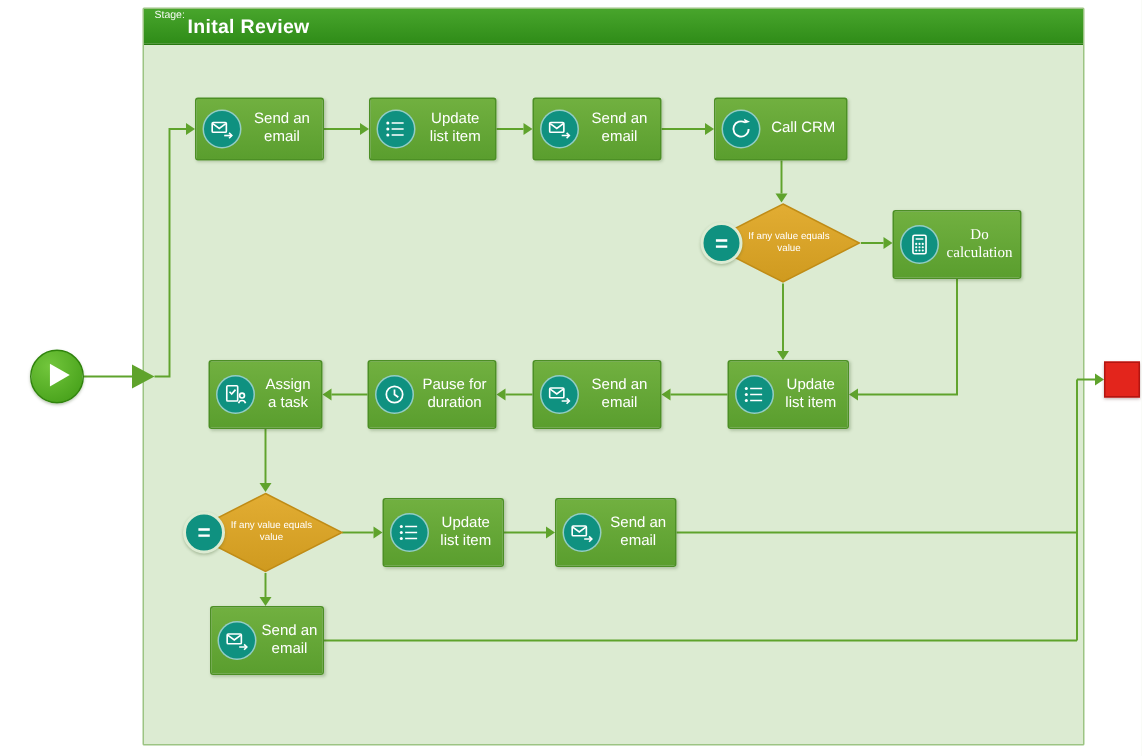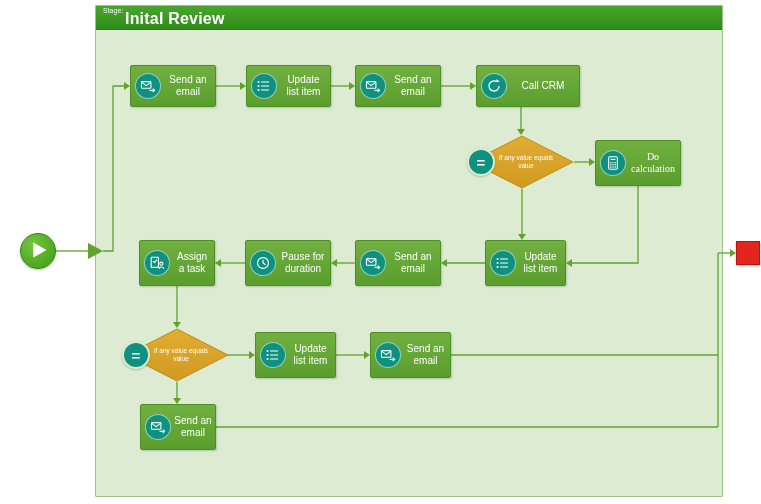--- a/index.html
+++ b/index.html
@@ -12,21 +12,21 @@
     background:var(--stage-fill,#dcebd2);
     border:1px solid var(--stage-border,#9cc483);
     box-sizing:border-box;border-radius:1px;
   }
   .stage-header{
     position:absolute;left:0;top:0;right:0;height:23px;
     background:linear-gradient(180deg,var(--header-top,#48a52c),var(--header-bottom,#2f8c18));
     border-bottom:1px solid #27790f;color:#fff;
   }
   .stage-prefix{position:absolute;left:7px;top:1px;font-size:7px;opacity:.95;}
-  .stage-title{position:absolute;left:29px;top:4px;font-size:16px;font-weight:bold;letter-spacing:.2px;}
+  .stage-title{position:absolute;left:29px;top:4px;font-size:13px;font-weight:bold;letter-spacing:.2px;}
   .connectors{position:absolute;left:0;top:0;pointer-events:none;}
   .action{
     position:absolute;display:flex;align-items:center;box-sizing:border-box;
     background:linear-gradient(180deg,var(--action-top,#71b040),var(--action-bottom,#5a9e2e));
     border:1px solid var(--action-border,#4c8f25);border-radius:2px;color:#fff;
     box-shadow:1px 1px 2px rgba(60,90,40,.25);
   }
   .action .icon{
     flex:0 0 auto;width:26px;height:26px;border-radius:50%;box-sizing:border-box;
     background:var(--icon-teal,#0f9180);border:1px solid rgba(255,255,255,.55);
@@ -158,21 +158,21 @@
             <rect x="2" y="5" width="13" height="9" rx="1"></rect>
             <path d="M2.5 6 L8.5 10.5 L14.5 6"></path>
             <path d="M13 17 h7"></path>
             <path d="M17.5 14.5 L20 17 L17.5 19.5"></path>
           </g>
         </svg>
     </span>
     <span class="label">Send an email</span>
   </div>
 
-  <div class="action" style="left:476px;top:65px;width:104px;height:42px;">
+  <div class="action" style="left:476px;top:65px;width:89px;height:42px;">
     <span class="icon">
       <svg viewBox="0 0 22 22" width="16" height="16">
           <g fill="none" stroke="#fff" stroke-width="1.7">
             <path d="M18 11 a7 7 0 1 1 -3.2 -5.9"></path>
           </g>
           <path d="M13.6 1.6 l1.4 4.2 4.2-1.4 z" fill="#fff"></path>
         </svg>
     </span>
     <span class="label">Call CRM</span>
   </div>

